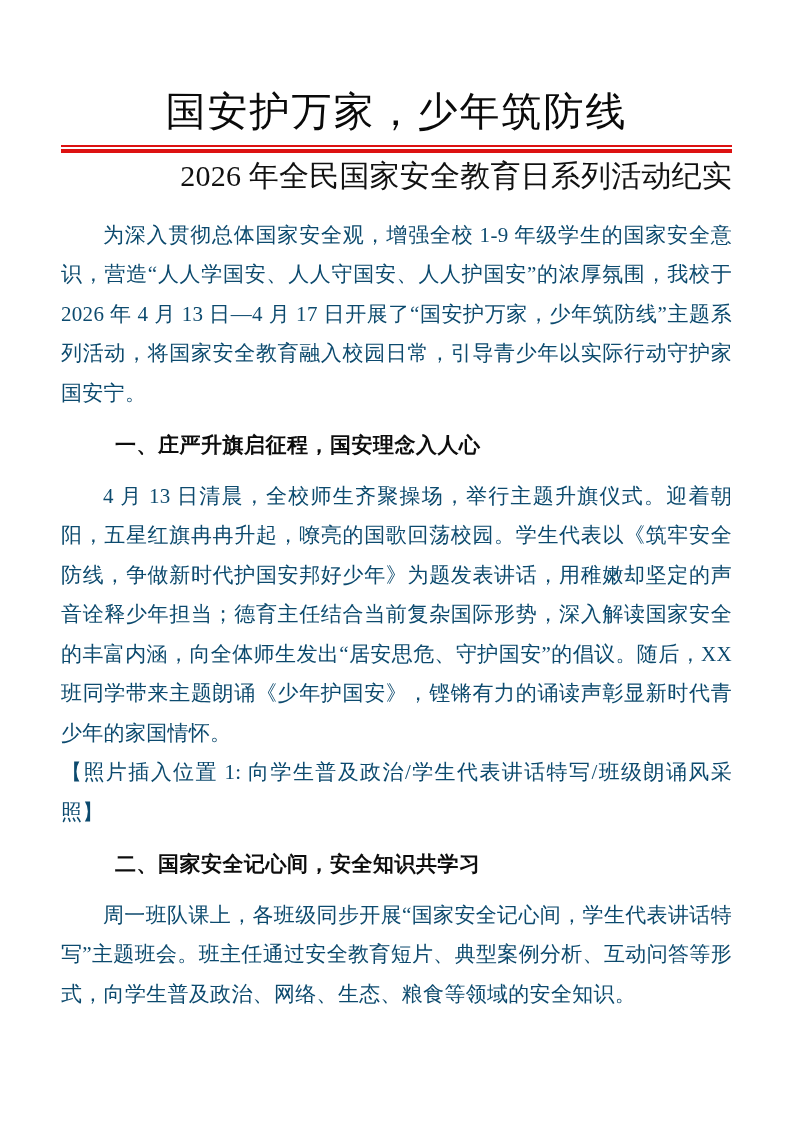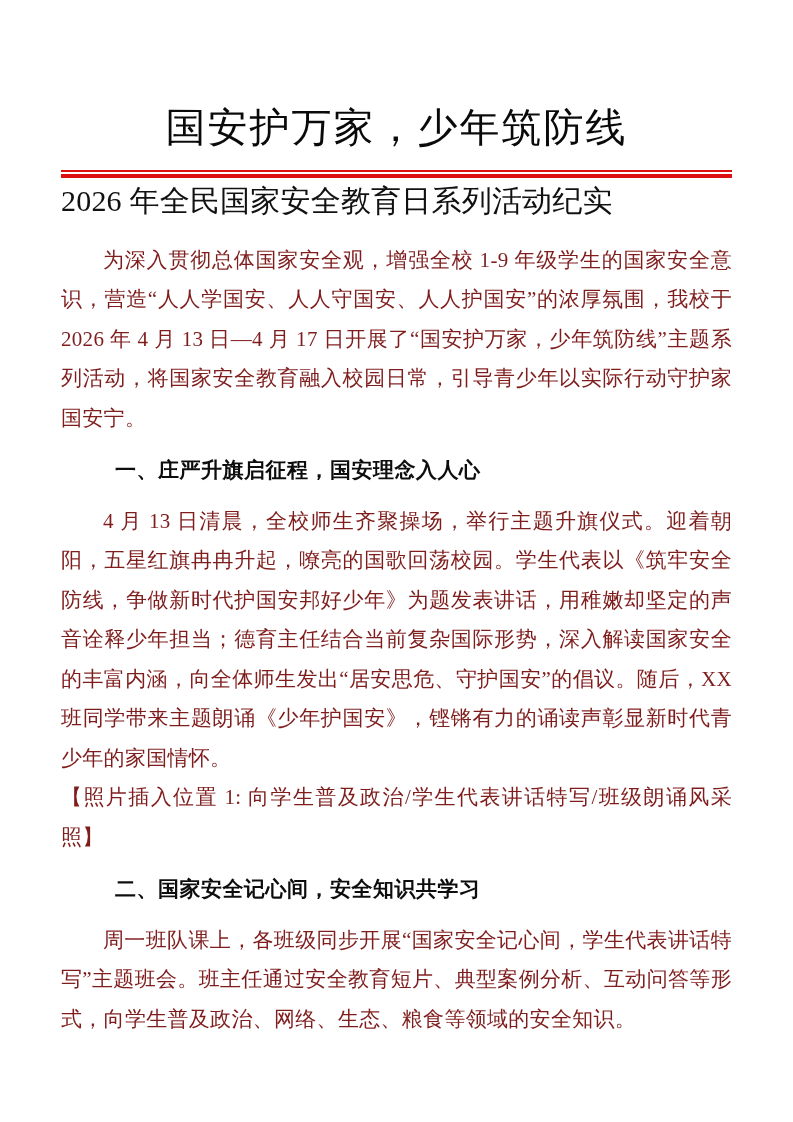--- a/index.html
+++ b/index.html
@@ -31,21 +31,21 @@
 
   .doc-title {
     text-align: center;
     font-family: "Liberation Serif", "DejaVu Serif", serif;
     font-size: 40px;
     line-height: 52px;
     letter-spacing: 2px;
     font-weight: 400;
     white-space: nowrap;
     color: #0a0a0a;
-    margin: 16px;
+    margin: 0;
   }
 
   .red-rule {
     margin-top: 7px;
     margin-bottom: 0;
     width: 100%;
     position: relative;
   }
   .red-rule .rule-thin {
     height: 1.5px;
@@ -57,21 +57,21 @@
     background: #ffffff;
     width: 100%;
   }
   .red-rule .rule-thick {
     height: 4px;
     background: #dd1111;
     width: 100%;
   }
 
   .doc-subtitle {
-    text-align: left;
+    text-align: right;
     font-family: "Liberation Serif", "DejaVu Serif", serif;
     font-size: 30px;
     line-height: 42px;
     font-weight: 400;
     letter-spacing: 0.2px;
     white-space: nowrap;
     margin: 2px 0 0 0;
     color: #111111;
   }
 
@@ -82,21 +82,21 @@
 
   p.para {
     font-family: "Liberation Serif", "DejaVu Serif", serif;
     font-size: 21px;
     line-height: 39.5px;
     text-align: justify;
     text-justify: inter-ideograph;
     text-indent: 42px;
     margin: 0;
     letter-spacing: 0.3px;
-    color: #7f1d1d;
+    color: #0c4a6e;
   }
   p.para.noindent {
     text-indent: 0;
   }
 
   h2.section-heading {
     font-family: "Liberation Sans", "DejaVu Sans", sans-serif;
     font-size: 21px;
     line-height: 39.5px;
     font-weight: bold;

